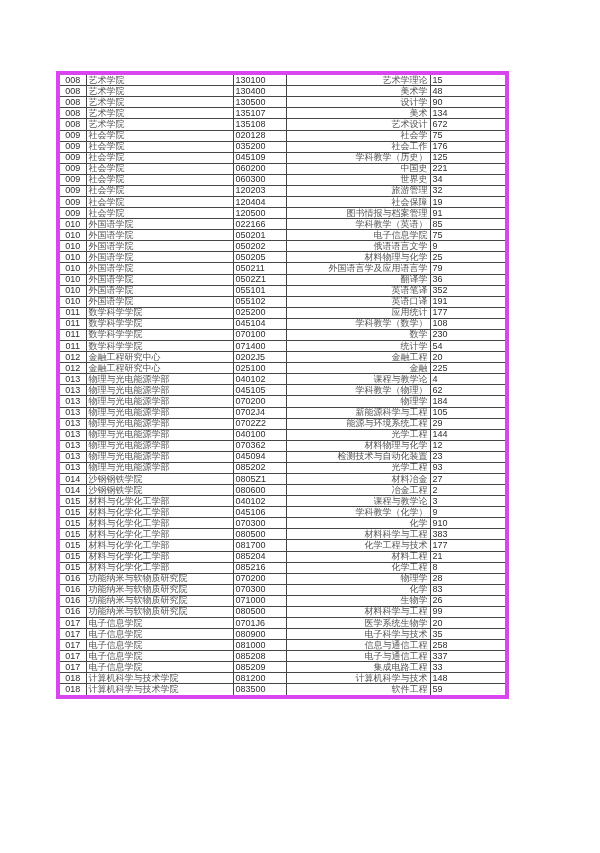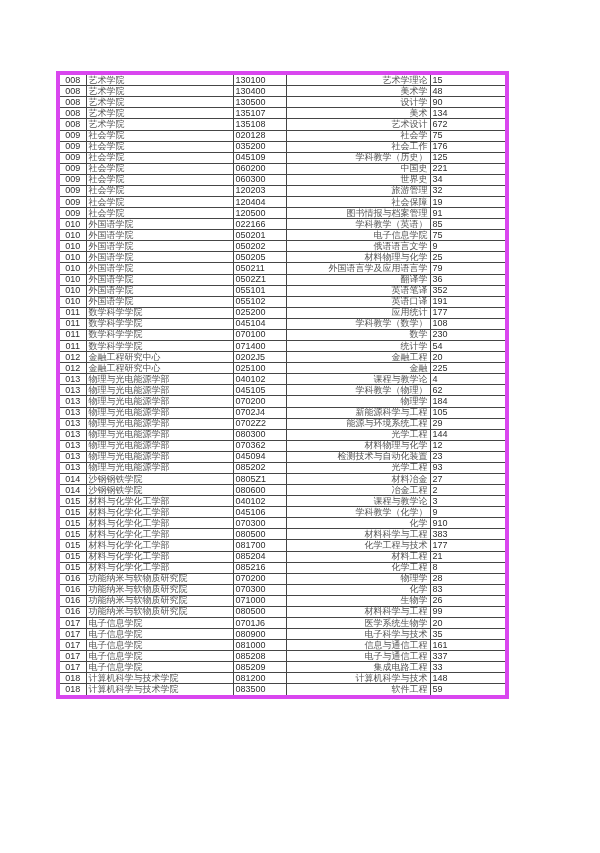--- a/index.html
+++ b/index.html
@@ -275,21 +275,21 @@
         <tr>
           <td class="col-unit-code">013</td>
           <td class="col-college-name">物理与光电能源学部</td>
           <td class="col-program-code">0702Z2</td>
           <td class="col-program-name">能源与环境系统工程</td>
           <td class="col-admit-count">29</td>
         </tr>
         <tr>
           <td class="col-unit-code">013</td>
           <td class="col-college-name">物理与光电能源学部</td>
-          <td class="col-program-code">080300</td>
+          <td class="col-program-code">040100</td>
           <td class="col-program-name">光学工程</td>
           <td class="col-admit-count">144</td>
         </tr>
         <tr>
           <td class="col-unit-code">013</td>
           <td class="col-college-name">物理与光电能源学部</td>
           <td class="col-program-code">070362</td>
           <td class="col-program-name">材料物理与化学</td>
           <td class="col-admit-count">12</td>
         </tr>
@@ -410,21 +410,21 @@
           <td class="col-college-name">电子信息学院</td>
           <td class="col-program-code">080900</td>
           <td class="col-program-name">电子科学与技术</td>
           <td class="col-admit-count">35</td>
         </tr>
         <tr>
           <td class="col-unit-code">017</td>
           <td class="col-college-name">电子信息学院</td>
           <td class="col-program-code">081000</td>
           <td class="col-program-name">信息与通信工程</td>
-          <td class="col-admit-count">161</td>
+          <td class="col-admit-count">258</td>
         </tr>
         <tr>
           <td class="col-unit-code">017</td>
           <td class="col-college-name">电子信息学院</td>
           <td class="col-program-code">085208</td>
           <td class="col-program-name">电子与通信工程</td>
           <td class="col-admit-count">337</td>
         </tr>
         <tr>
           <td class="col-unit-code">017</td>

